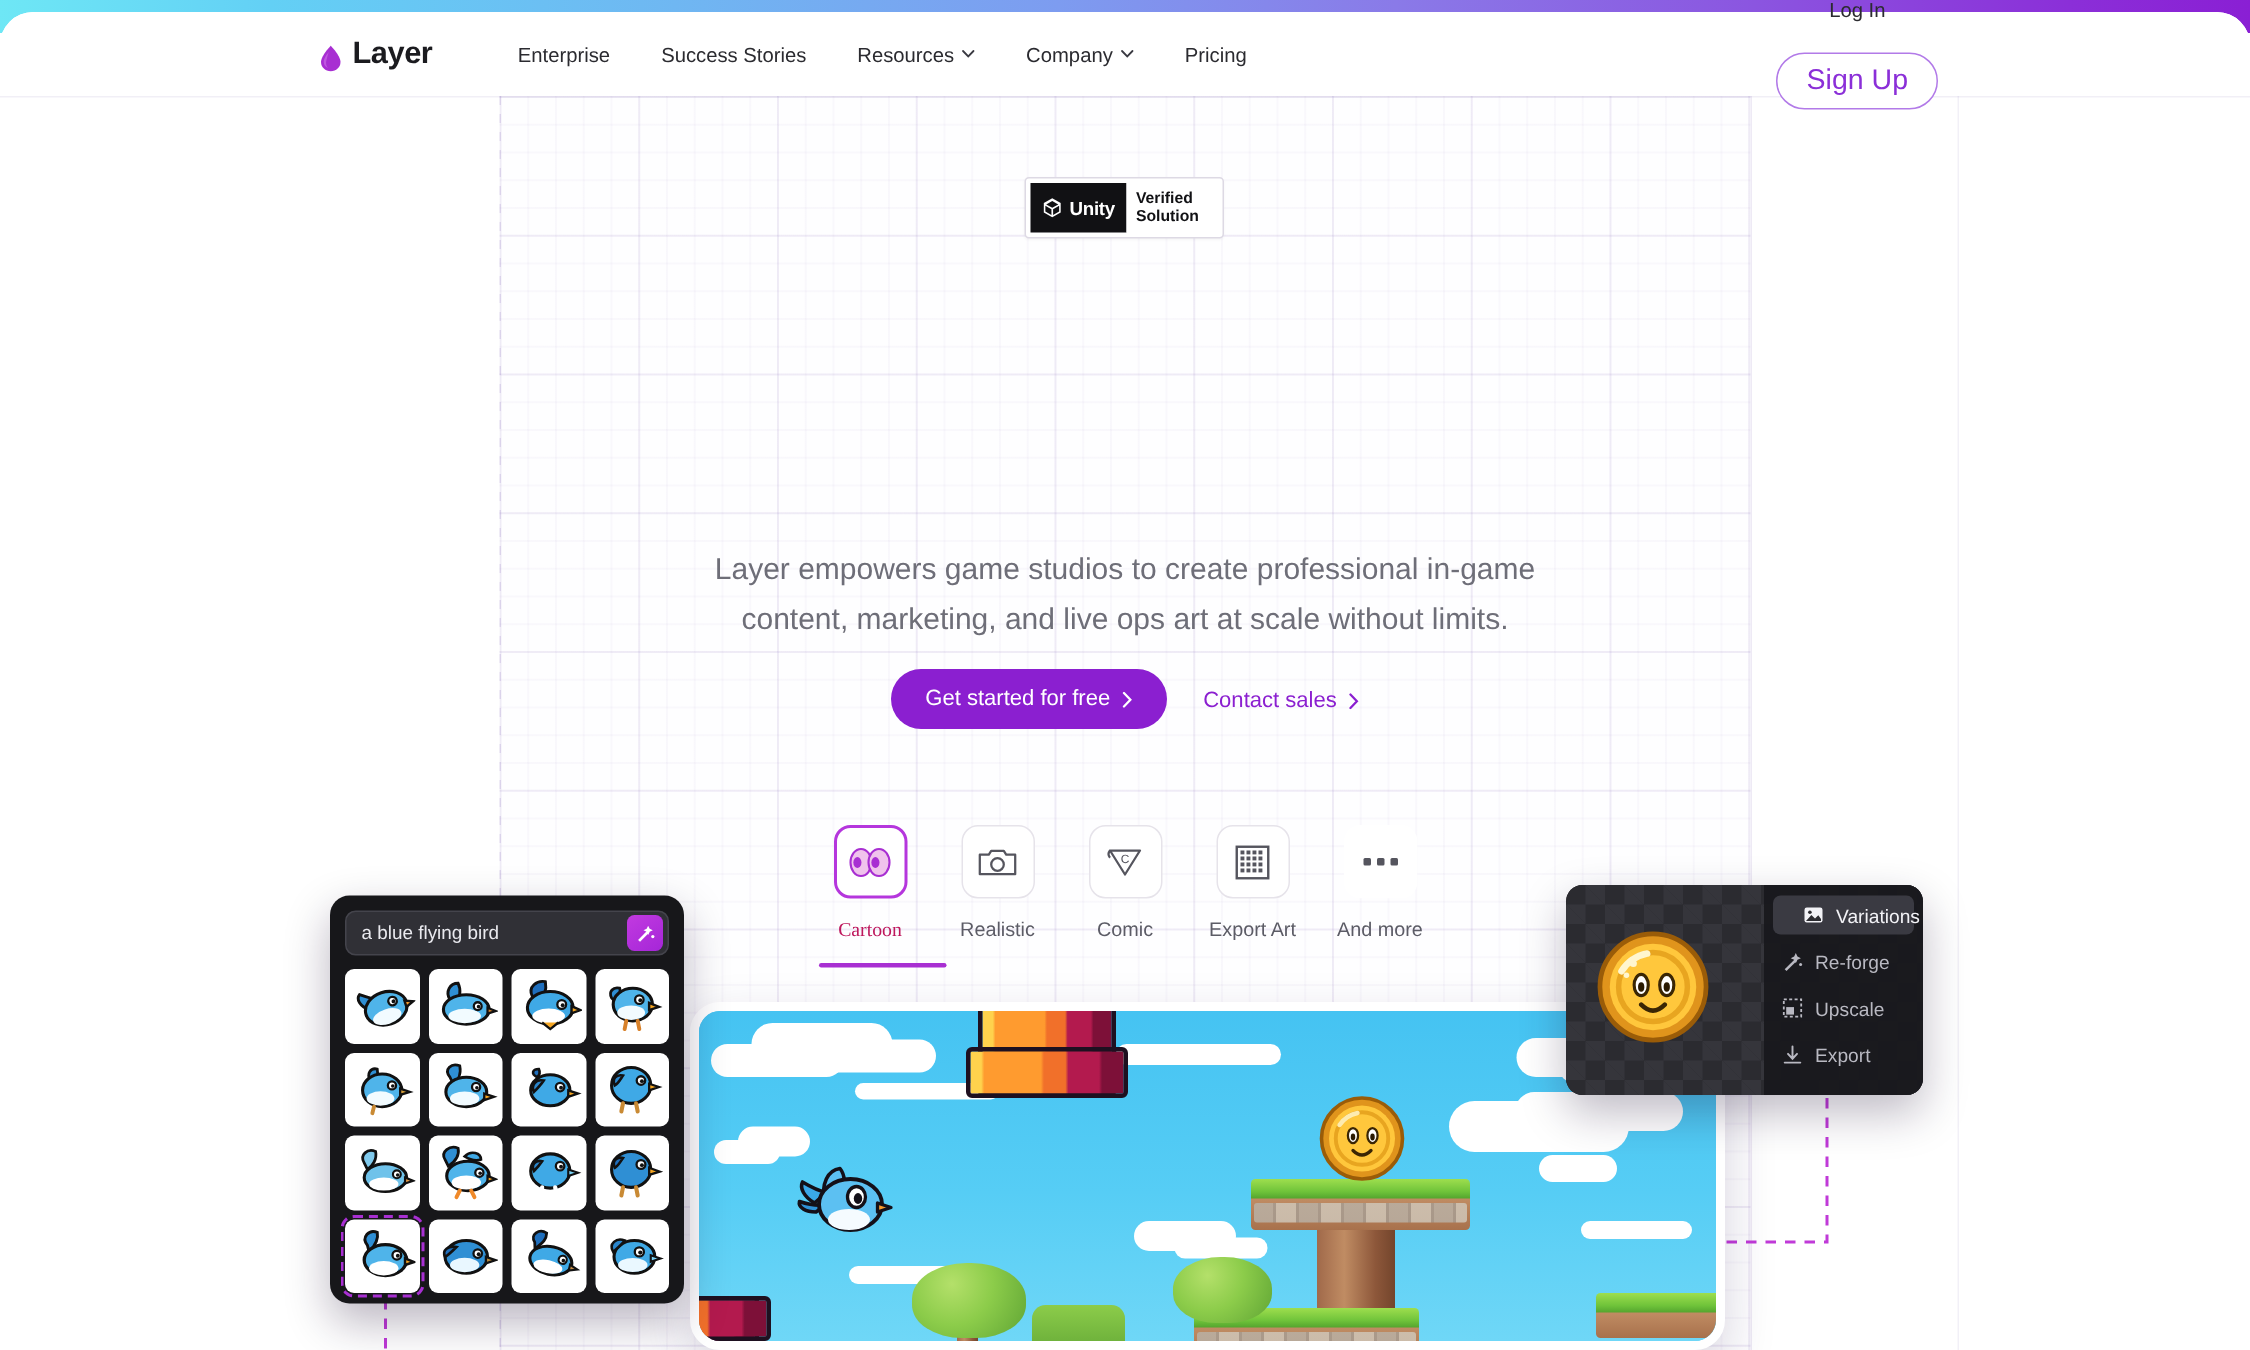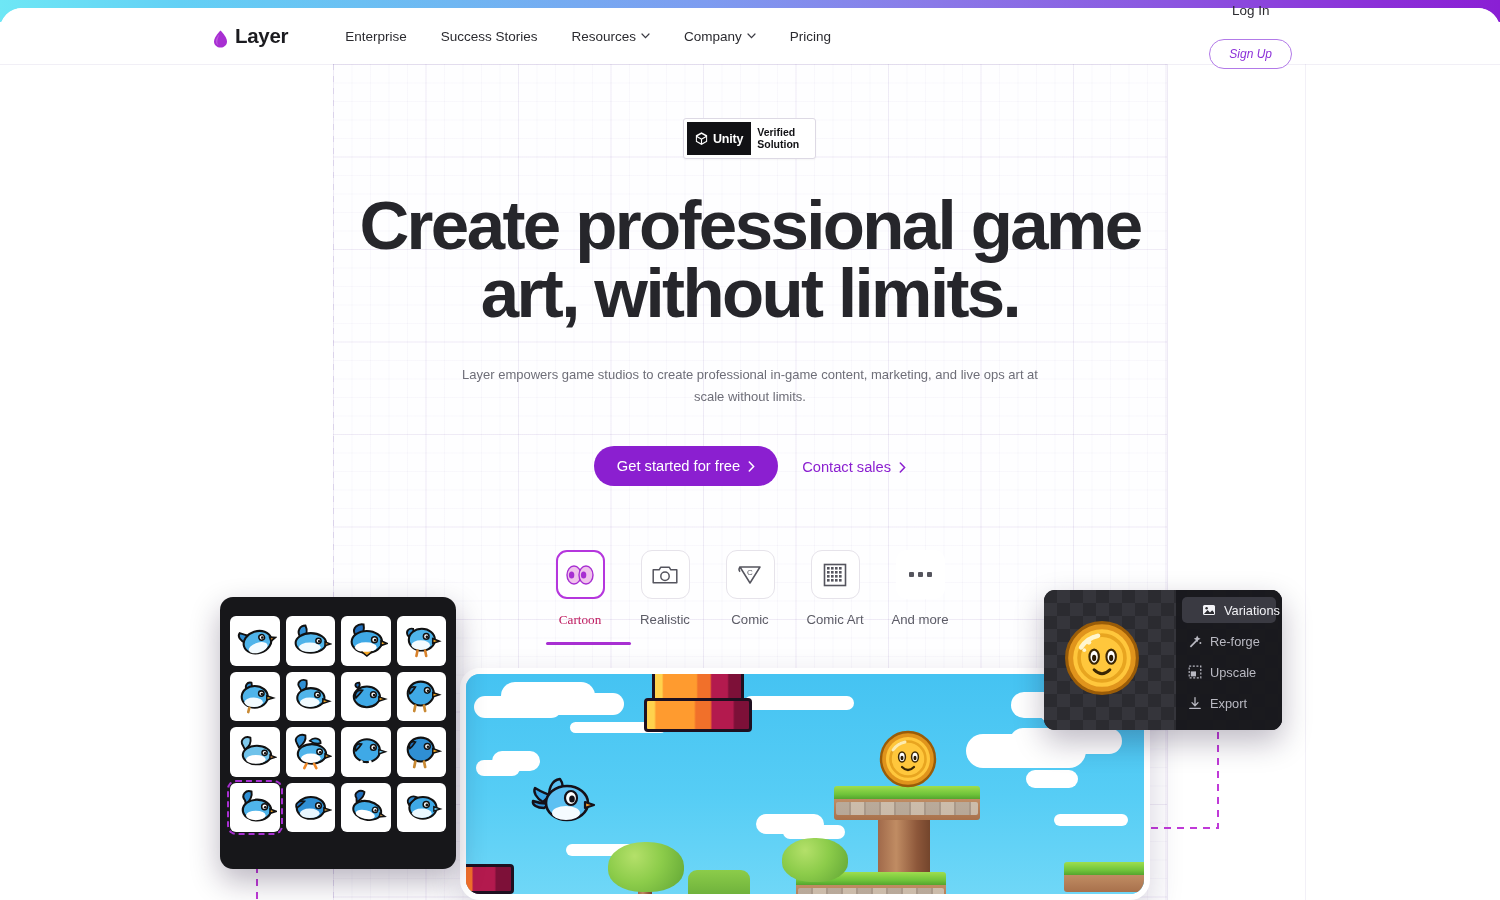--- a/index.html
+++ b/index.html
@@ -40,23 +40,23 @@
     display: flex; align-items: center; gap: 5px; cursor: pointer;
     white-space: nowrap;
   }
   .chev { width: 9px; height: 6px; display:block; }
   .nav-right {
     margin-left: auto; margin-right: 208px;
     display: flex; align-items: center; gap: 21px; flex-direction: column;
   }
   .login-link { font-size: 13.5px; color: #2b2b30; cursor: pointer; }
   .signup-btn {
-    font-size: 12px; color: #8b2fd8; font-weight: 500;
+    font-size: 19px; color: #8b2fd8; font-weight: 500;
     border: 1.3px solid #b27ae8; border-radius: 999px;
-    padding: 7px 19px; background: #fff; cursor: pointer; font-style: italic;
+    padding: 7px 19px; background: #fff; cursor: pointer;
   }
 
   
   .hero-grid {
     position: absolute; left: 333px; top: 64px; width: 834px; height: 836px;
     background-color: #fefeff;
     background-image:
       linear-gradient(to right, rgba(160,140,200,0.055) 1px, transparent 1px),
       linear-gradient(to bottom, rgba(160,140,200,0.055) 1px, transparent 1px),
       linear-gradient(to right, rgba(150,125,195,0.10) 1px, transparent 1px),
@@ -94,21 +94,21 @@
 
   
   .headline {
     position: absolute; left: 333px; top: 192px; width: 834px;
     text-align: center;
     font-size: 69px; line-height: 0.99; font-weight: 700;
     color: #26262b; letter-spacing: -2.6px;
   }
   .subhead {
     position: absolute; left: 450px; top: 364px; width: 600px;
-    text-align: center; font-size: 13px; line-height: 1.66;
+    text-align: center; font-size: 20px; line-height: 1.66;
     color: #6e6e78;
   }
 
   
   .cta-row {
     position: absolute; left: 333px; top: 446px; width: 834px;
     display: flex; align-items: center; justify-content: center; gap: 24px;
   }
   .cta-primary {
     background: #8b1fd0; color: #fff; font-size: 14.7px; font-weight: 500;
@@ -345,24 +345,20 @@
         <path d="M12.9 6.6 L12.9 10.7 L8.6 13.1 L8.6 9.05 Z" fill="#111114"></path>
       </svg>
       <span class="unity-word">Unity</span>
     </div>
     <div class="unity-right">
       <span>Verified</span>
       <span>Solution</span>
     </div>
   </div>
 
-  <h1 class="headline">
-    <span>Create professional game</span><br>
-    <span>art, without limits.</span>
-  </h1>
   <p class="subhead">Layer empowers game studios to create professional in-game content, marketing, and live ops art at scale without limits.</p>
 
   <div class="cta-row">
     <button class="cta-primary">
       <span>Get started for free</span>
       <svg class="arr" viewBox="0 0 7 11">
         <path d="M1.3 1 L5.6 5.5 L1.3 10" fill="none" stroke="#ffffff" stroke-width="1.5" stroke-linecap="round"></path>
       </svg>
     </button>
     <button class="cta-secondary">
@@ -426,21 +422,21 @@
               <rect x="8" y="12" width="2.6" height="2.6"></rect>
             <rect x="12" y="12" width="2.6" height="2.6"></rect>
               <rect x="16" y="12" width="2.6" height="2.6"></rect>
             <rect x="4" y="16" width="2.6" height="2.6"></rect>
               <rect x="8" y="16" width="2.6" height="2.6"></rect>
             <rect x="12" y="16" width="2.6" height="2.6"></rect>
               <rect x="16" y="16" width="2.6" height="2.6"></rect>
           </g>
         </svg>
       </div>
-      <span class="style-label">Comic Art</span>
+      <span class="style-label">Export Art</span>
     </div>
 
     <div class="style-tab">
       <div class="style-box" style="border-color:transparent;">
         <div class="dots">
             <i></i>
             <i></i>
             <i></i>
           </div>
       </div>
@@ -529,20 +525,30 @@
         <ellipse cx="23" cy="27" rx="3.4" ry="5" fill="#ffffff" stroke="#3a2604" stroke-width="1.5"></ellipse>
         <ellipse cx="36" cy="27" rx="3.4" ry="5" fill="#ffffff" stroke="#3a2604" stroke-width="1.5"></ellipse>
         <ellipse cx="23" cy="28" rx="1.5" ry="2.3" fill="#2a1a02"></ellipse>
         <ellipse cx="36" cy="28" rx="1.5" ry="2.3" fill="#2a1a02"></ellipse>
         <path d="M23 37 q6 6 12 0" fill="none" stroke="#3a2604" stroke-width="2.2" stroke-linecap="round"></path>
       </svg>
     </div>
   </div>
 
   <div class="prompt-panel">
+    <div class="prompt-row">
+      <input class="prompt-input" type="text" value="a blue flying bird" style="">
+      <button class="wand-btn">
+        <svg width="14" height="14" viewBox="0 0 14 14">
+          <path d="M2.4 11.6 L8.6 5.4 L9.9 6.7 L3.7 12.9 Z" fill="#ffffff"></path>
+          <path d="M9.1 2.1 L10.1 4.2 L12.2 5.2 L10.1 6.2 L9.1 8.3 L8.1 6.2 L6 5.2 L8.1 4.2 Z" fill="#ffffff"></path>
+          <circle cx="12.2" cy="9.4" r="1.1" fill="#ffffff"></circle>
+        </svg>
+      </button>
+    </div>
     <div class="thumb-grid">
 
       <div class="thumb">
         <svg viewBox="0 0 40 40">
             <g transform="rotate(-18 20 20)">
               <path d="M12 20 C7 16 6 11 9 9 C13 12 17 15 20 16 Z" fill="#2f8fd4" stroke="#111" stroke-width="1.8"></path>
               <ellipse cx="22" cy="22" rx="13" ry="10" fill="#4fb4ea" stroke="#111" stroke-width="1.9"></ellipse>
               <ellipse cx="21" cy="27" rx="9" ry="4.6" fill="#f2fbff"></ellipse>
               <circle cx="27" cy="19" r="2.6" fill="#fff" stroke="#111" stroke-width="1.4"></circle>
               <circle cx="27.5" cy="19.3" r="1.2" fill="#111"></circle>

